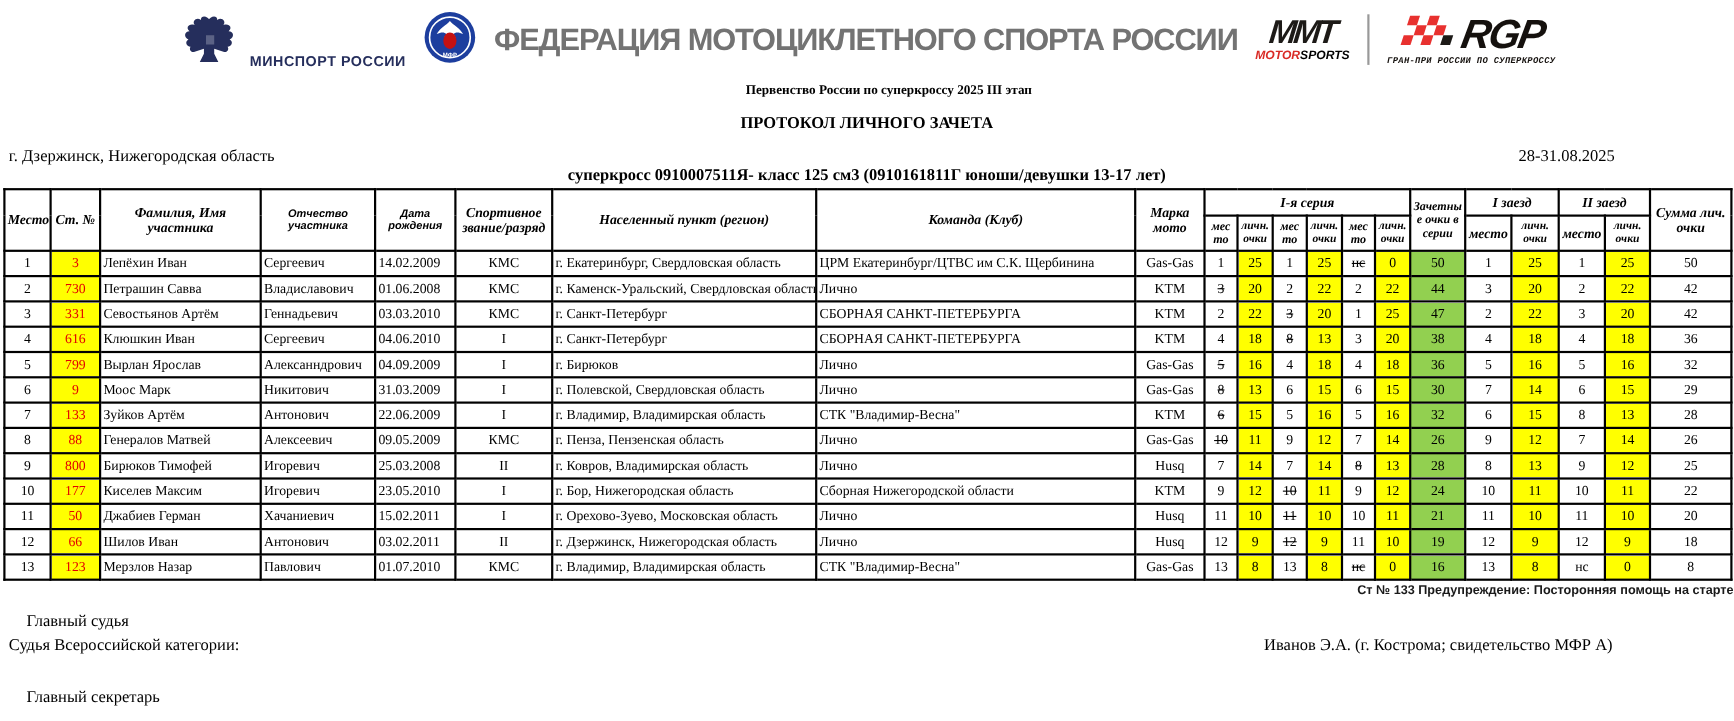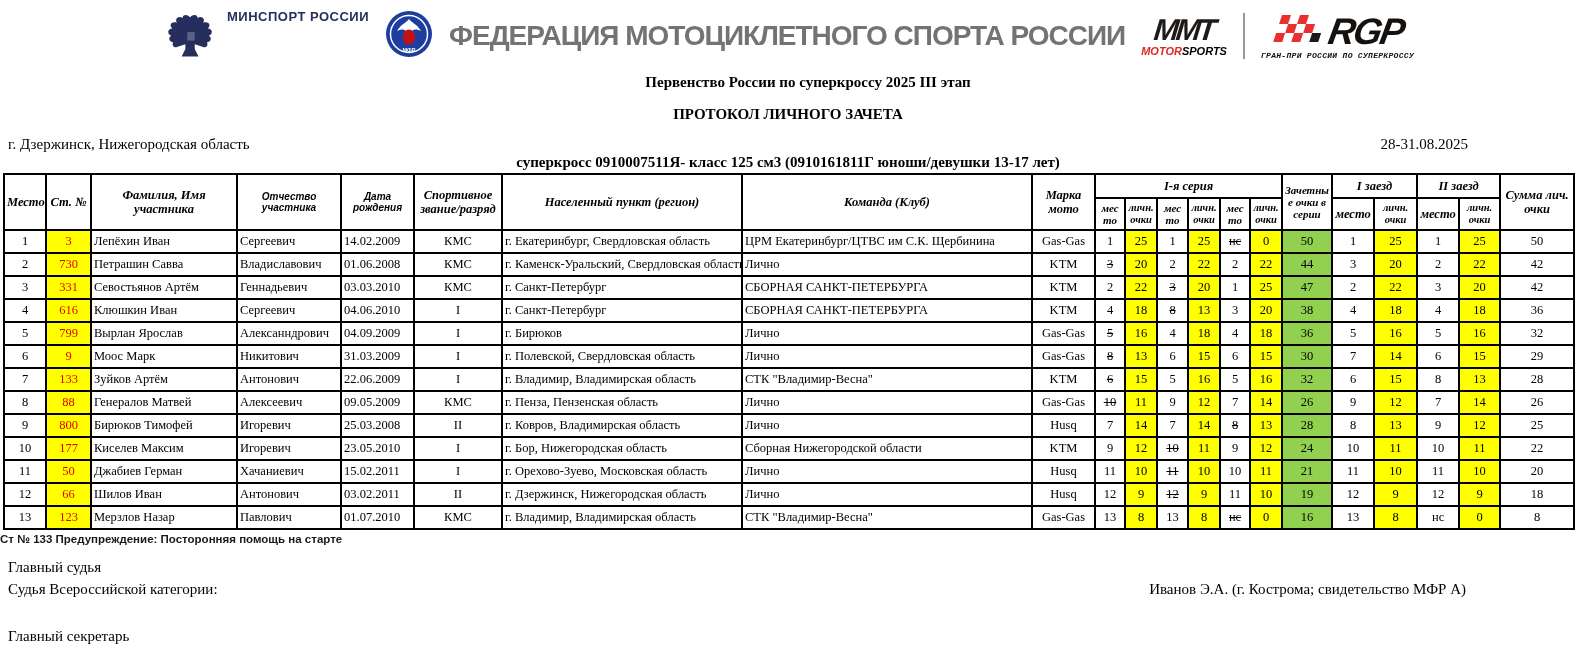--- a/index.html
+++ b/index.html
@@ -1,41 +1,41 @@
 <!DOCTYPE html>
 <html><head>
 <meta charset="utf-8">
 <style>
   html,body{margin:0;padding:0;background:#fff;}
   .page{position:relative;width:1576px;height:655px;background:#fff;overflow:hidden;
         font-family:"Liberation Serif",serif;color:#000;}
 
   
   .logo-strip{display:flex;align-items:center;justify-content:center;gap:16px;padding-top:5px;height:62px;}
-  .minsport{display:flex;align-items:flex-start;gap:7px;}
+  .minsport{display:flex;align-items:flex-end;gap:7px;}
   .minsport-label{font-family:"Liberation Sans",sans-serif;font-weight:700;font-size:13px;
                   color:#252e5c;line-height:1.2;letter-spacing:.5px;text-align:center;}
   .fed-title{font-family:"Liberation Sans",sans-serif;font-weight:700;font-size:28px;
              letter-spacing:-1px;color:#737373;white-space:nowrap;}
   .mmt{display:flex;flex-direction:column;align-items:center;line-height:1;}
   .mmt-top{font-family:"Liberation Sans",sans-serif;font-style:italic;font-weight:900;
            font-size:30px;letter-spacing:-3px;color:#1d1a17;transform:skewX(-6deg);}
   .mmt-bottom{font-family:"Liberation Sans",sans-serif;font-style:italic;font-weight:800;font-size:11px;margin-top:1px;}
   .red-txt{color:#d92b26;}
   .logo-divider{width:2px;height:46px;background:#999;}
   .rgp{display:flex;flex-direction:column;align-items:center;line-height:1;}
   .rgp-top{display:flex;align-items:flex-end;gap:5px;}
   .rgp-text{font-family:"Liberation Sans",sans-serif;font-style:italic;font-weight:900;
             font-size:37px;letter-spacing:-2px;color:#15110e;transform:skewX(-10deg);}
   .rgp-sub{font-family:Liberation Mono, monospace;font-style:italic;font-weight:700;
            font-size:8px;color:#15110e;margin-top:2px;letter-spacing:.3px;}
 
   
   .titles{text-align:center;font-weight:700;}
-  .t1{font-size:15px;margin-top:7px;padding-left:40px;}
+  .t1{font-size:12px;margin-top:7px;padding-left:40px;}
   .t2{font-size:15px;margin-top:2px;}
   .t3{font-size:15px;margin-top:15px;font-family:Liberation Serif, serif;}
   .meta-row{display:flex;justify-content:space-between;font-size:15px;
             padding:0 108px 0 8px;margin-top:13px;align-items:flex-end;}
   .class-title{text-align:center;font-weight:700;font-size:15px;margin-top:1px;}
 
   
   table{border-collapse:collapse;table-layout:fixed;width:1570px;margin:2px 0 0 3px;}
   th,td{border:2px solid #000;padding:0 2px;overflow:hidden;}
   thead th{font-style:italic;font-weight:700;font-size:12.5px;line-height:1.15;}
@@ -45,23 +45,23 @@
   tbody td{font-size:12.5px;height:21px;white-space:nowrap;}
   .c{text-align:center;}
   .l{text-align:left;}
   .yellow{background:#FFFF00;}
   .green{background:#92D050;}
   .numcell{color:#e30000;}
   .strike{text-decoration:line-through;}
 
   
   .note{font-family:"Liberation Sans",sans-serif;font-weight:700;font-size:11.5px;
-        text-align:left;margin-top:3px;color:#1a1a1a;}
+        text-align:right;margin-top:3px;color:#1a1a1a;}
   .officials{margin-top:14px;font-size:15px;}
-  .off-line1{padding-left:8px;}
+  .off-line1{padding-left:24px;}
   .off-line2{display:flex;justify-content:space-between;padding:0 110px 4px 8px;margin-top:5px;}
   .off-gap{height:26px;}
 </style>
 </head>
 <body>
 
 <div class="page">
 
   <div class="logo-strip">
     <div class="minsport">

